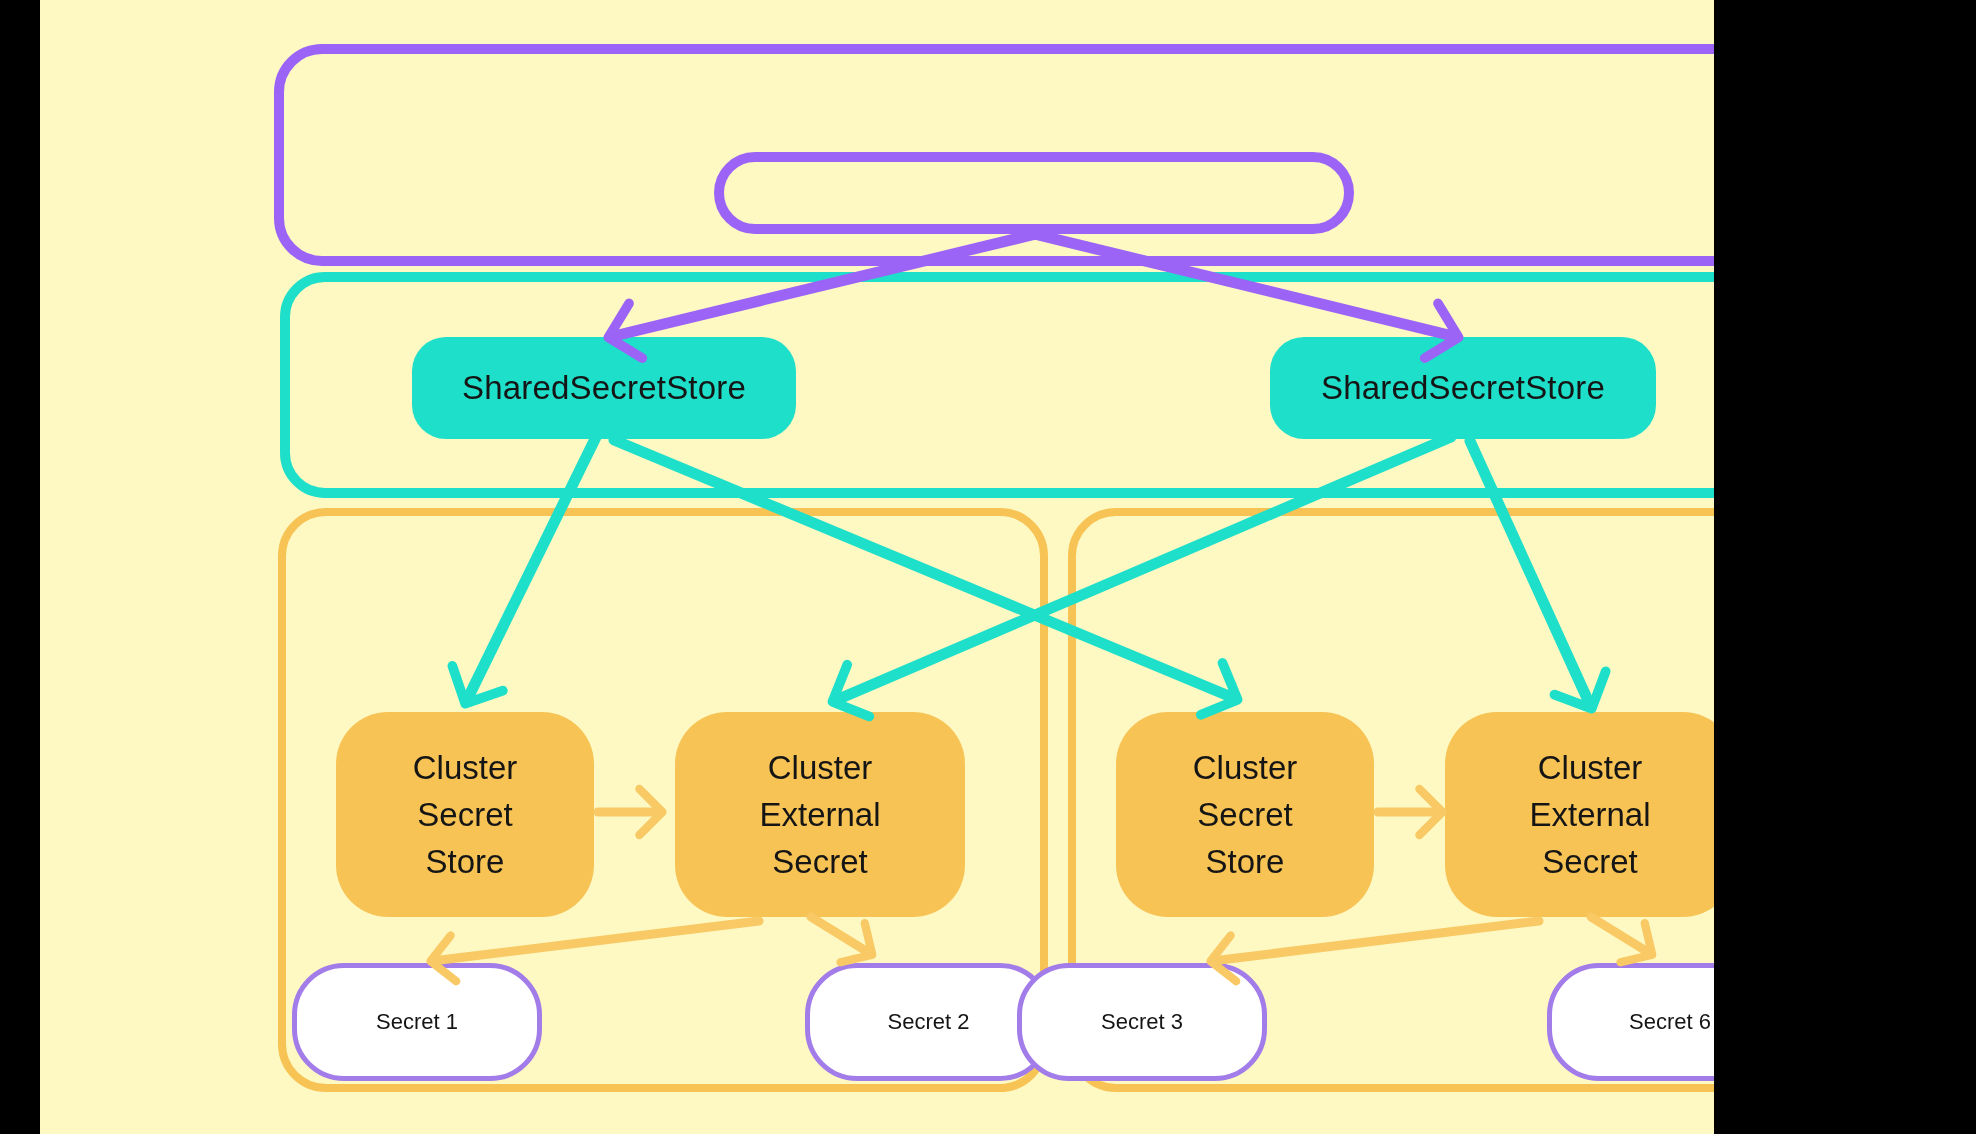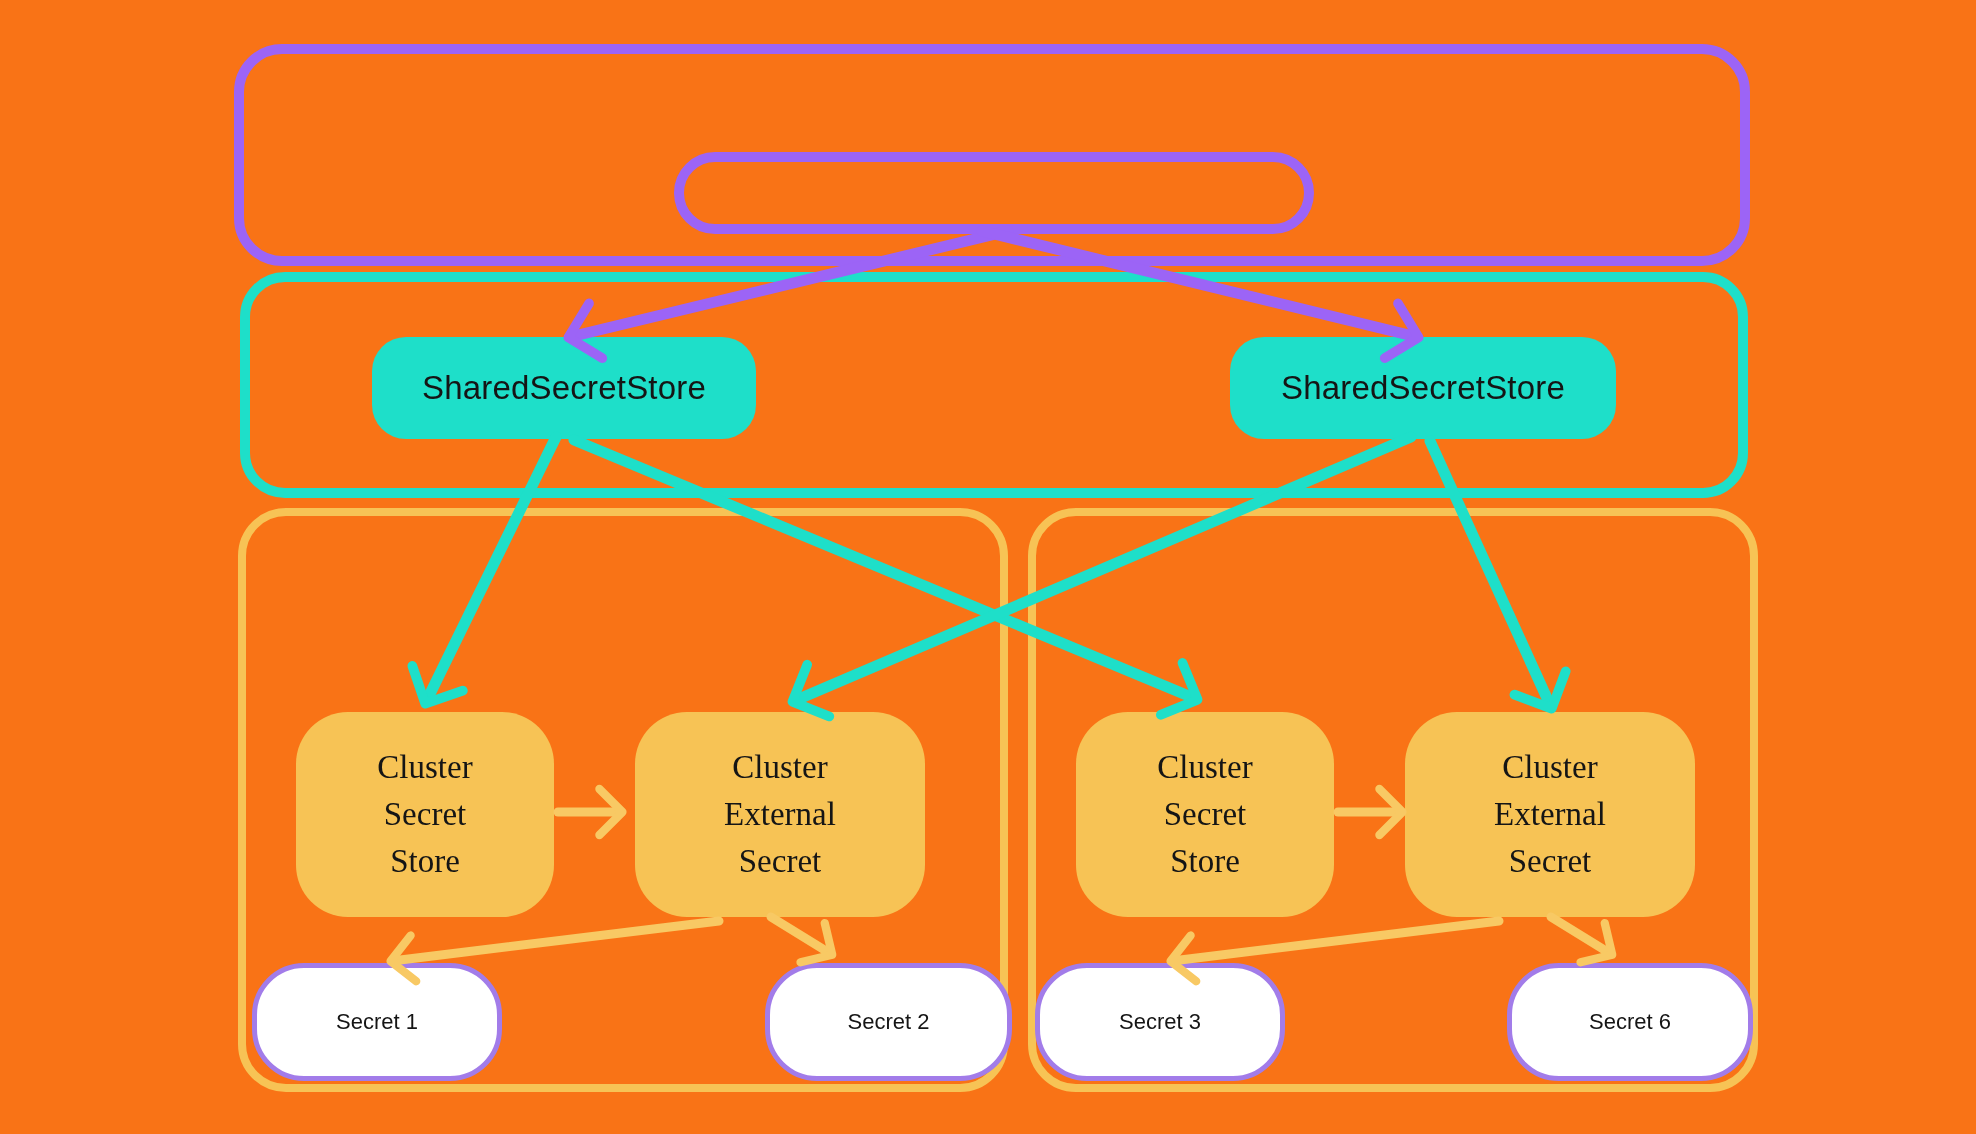--- a/index.html
+++ b/index.html
@@ -2,25 +2,26 @@
 <html><head>
 <meta charset="utf-8">
 <style>
   html, body {
     margin: 0;
     padding: 0;
     background: #000000;
   }
   #stage {
     position: relative;
-    width: 1976px;
+    width: 1674px;
     height: 1134px;
-    background: #f97316;
+    background: #fef9c3;
     font-family: "Liberation Sans", "DejaVu Sans", sans-serif;
     overflow: hidden;
+    margin-left: 40px;
   }
   .abs { position: absolute; box-sizing: border-box; }
 
   
   .outline { background: transparent; border-style: solid; }
   .purple-outline { border-color: #9C64F6; }
   .teal-outline   { border-color: #1EDFC9; }
   .orange-outline { border-color: #F7C355; }
 
   #management-box { left: 234px; top: 44px;  width: 1516px; height: 222px; border-width: 10px; border-radius: 48px; }
@@ -43,40 +44,39 @@
     font-size: 33px;
     letter-spacing: 0.2px;
   }
   #sss-left  { left: 372px;  top: 337px; width: 384px; height: 102px; }
   #sss-right { left: 1230px; top: 337px; width: 386px; height: 102px; }
 
   .orange-node {
     background: #F7C355;
     border-radius: 52px;
     font-size: 33px;
-    font-family: Liberation Serif, serif;
   }
   .orange-node .node-label {
     white-space: pre-line;
     line-height: 47px;
   }
   #css-left  { left: 296px;  top: 712px; width: 258px; height: 205px; }
   #ces-left  { left: 635px;  top: 712px; width: 290px; height: 205px; }
   #css-right { left: 1076px; top: 712px; width: 258px; height: 205px; }
   #ces-right { left: 1405px; top: 712px; width: 290px; height: 205px; }
 
   .secret-node {
     background: #FFFFFF;
     border: 5px solid #A27CE9;
     border-radius: 52px;
     font-size: 22px;
   }
   #secret-1 { left: 252px;  top: 963px; width: 250px; height: 118px; }
   #secret-2 { left: 765px;  top: 963px; width: 247px; height: 118px; }
-  #secret-3 { left: 1035px; top: 963px; width: 250px; height: 118px; }
+  #secret-3 { left: 977px; top: 963px; width: 250px; height: 118px; }
   #secret-4 { left: 1507px; top: 963px; width: 246px; height: 118px; }
 
   #connector-layer {
     position: absolute;
     left: 0; top: 0;
     width: 1976px;
     height: 1134px;
     pointer-events: none;
   }
   #connector-layer path { fill: none; stroke-linecap: round; }

